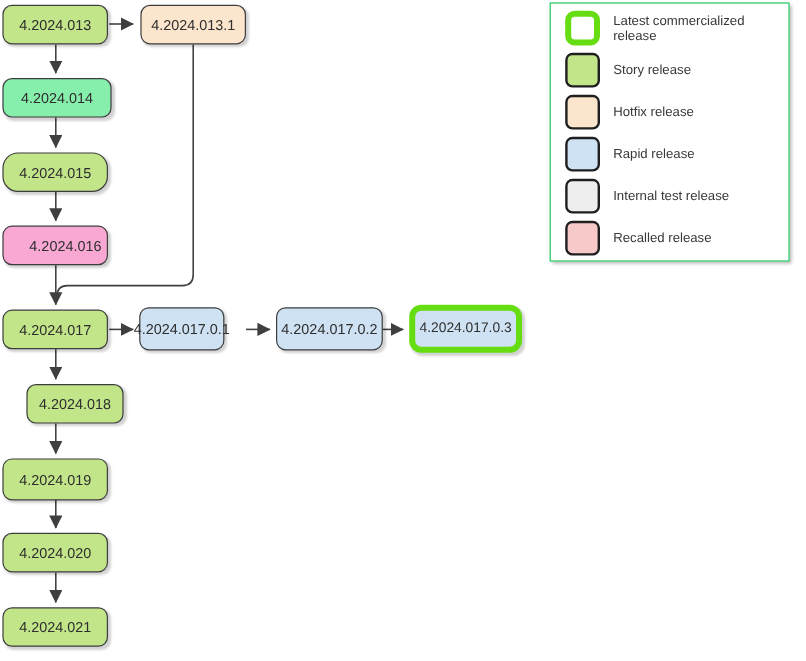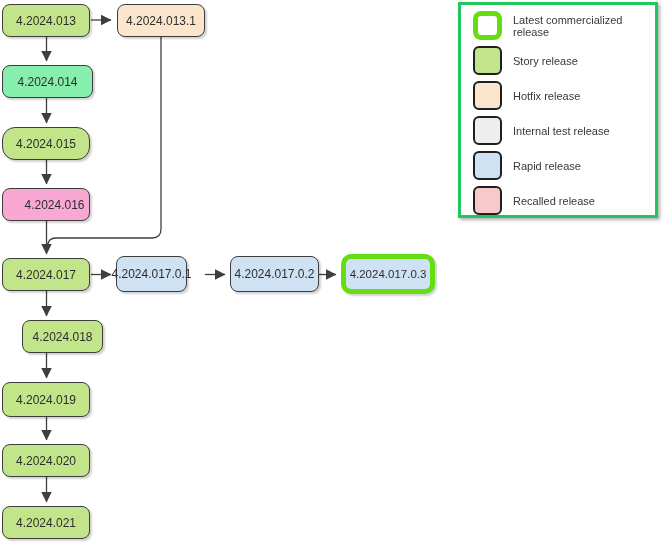--- a/index.html
+++ b/index.html
@@ -13,21 +13,21 @@
     border:1.5px solid #3d3d3d; border-radius:8px;
     display:flex; align-items:center; justify-content:center;
     font-size:12px; color:#2e2e2e; white-space:nowrap;
     box-shadow:2px 2px 2px rgba(0,0,0,0.18);
   }
   .node.latest {
     border-width:5px; border-radius:10px; font-size:11.5px;
   }
   .legend {
     position:absolute; left:458px; top:2px; width:200px; height:216px;
-    box-sizing:border-box; background:#ffffff; border:3px solid #22c55e;
+    box-sizing:border-box; background:#ffffff; border:1px solid #22c55e;
     box-shadow:2px 2px 3px rgba(0,0,0,0.30);
     padding:6px 0 0 12px;
   }
   .legend-row { display:flex; align-items:center; margin-bottom:6px; }
   .swatch {
     box-sizing:border-box; width:29px; height:29px; flex:0 0 29px;
     border:2px solid #1f1f1f; border-radius:6px; background:#ffffff;
   }
   .swatch.latest { border-width:5px; border-radius:8px; }
   .legend-label { margin-left:11px; font-size:11px; color:#383838; }
@@ -84,26 +84,26 @@
         </div>
         <div class="legend-row">
           <span class="swatch" style="background: rgb(194, 229, 137);"></span>
           <span class="legend-label">Story release</span>
         </div>
         <div class="legend-row">
           <span class="swatch" style="background: rgb(252, 229, 205);"></span>
           <span class="legend-label">Hotfix release</span>
         </div>
         <div class="legend-row">
+          <span class="swatch" style="background: rgb(207, 226, 243);"></span>
+          <span class="legend-label">Rapid release</span>
+        </div>
+        <div class="legend-row">
           <span class="swatch" style="background: rgb(238, 238, 238);"></span>
           <span class="legend-label">Internal test release</span>
-        </div>
-        <div class="legend-row">
-          <span class="swatch" style="background: rgb(207, 226, 243);"></span>
-          <span class="legend-label">Rapid release</span>
         </div>
         <div class="legend-row">
           <span class="swatch" style="background: rgb(248, 201, 201);"></span>
           <span class="legend-label">Recalled release</span>
         </div>
       </div>
   </div>
 
 </div>
 

